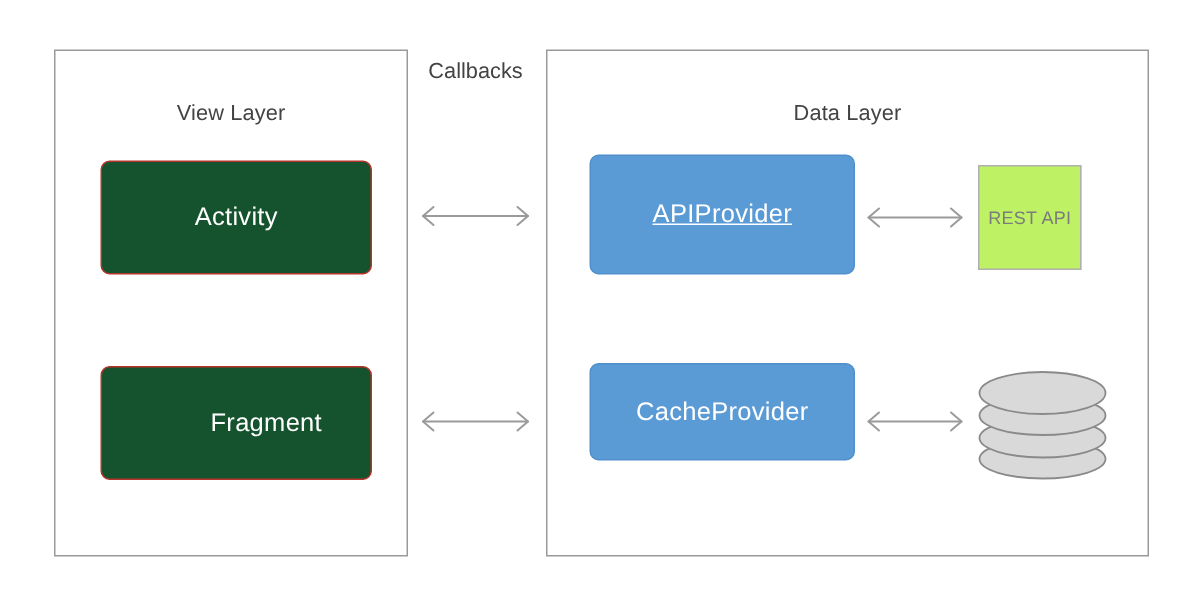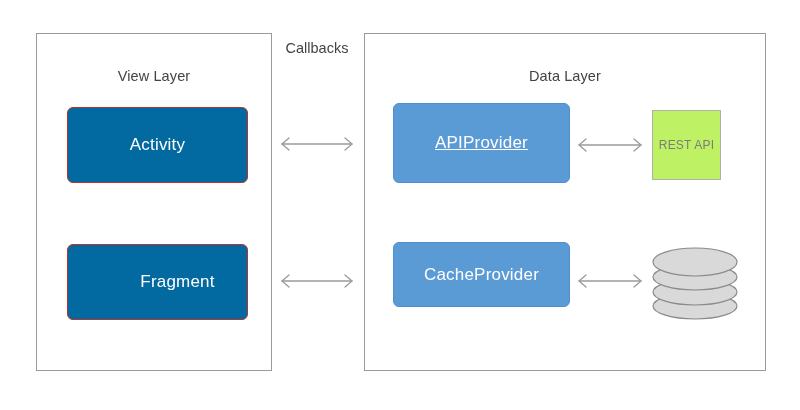--- a/index.html
+++ b/index.html
@@ -70,21 +70,21 @@
     position: absolute;
     box-sizing: border-box;
     display: flex;
     align-items: center;
     justify-content: center;
     font-size: 17px;
     color: #ffffff;
     letter-spacing: 0.2px;
   }
   .node.red {
-    background: #0369a1;
+    background: #14532d;
     border: 1px solid #b5342b;
     border-radius: 6px;
   }
   .node.blue {
     background: #5b9bd5;
     border: 1px solid #4e8fcc;
     border-radius: 6px;
   }
 
   #node-activity      { left: 67px;  top: 107px; width: 181px; height: 76px; }

